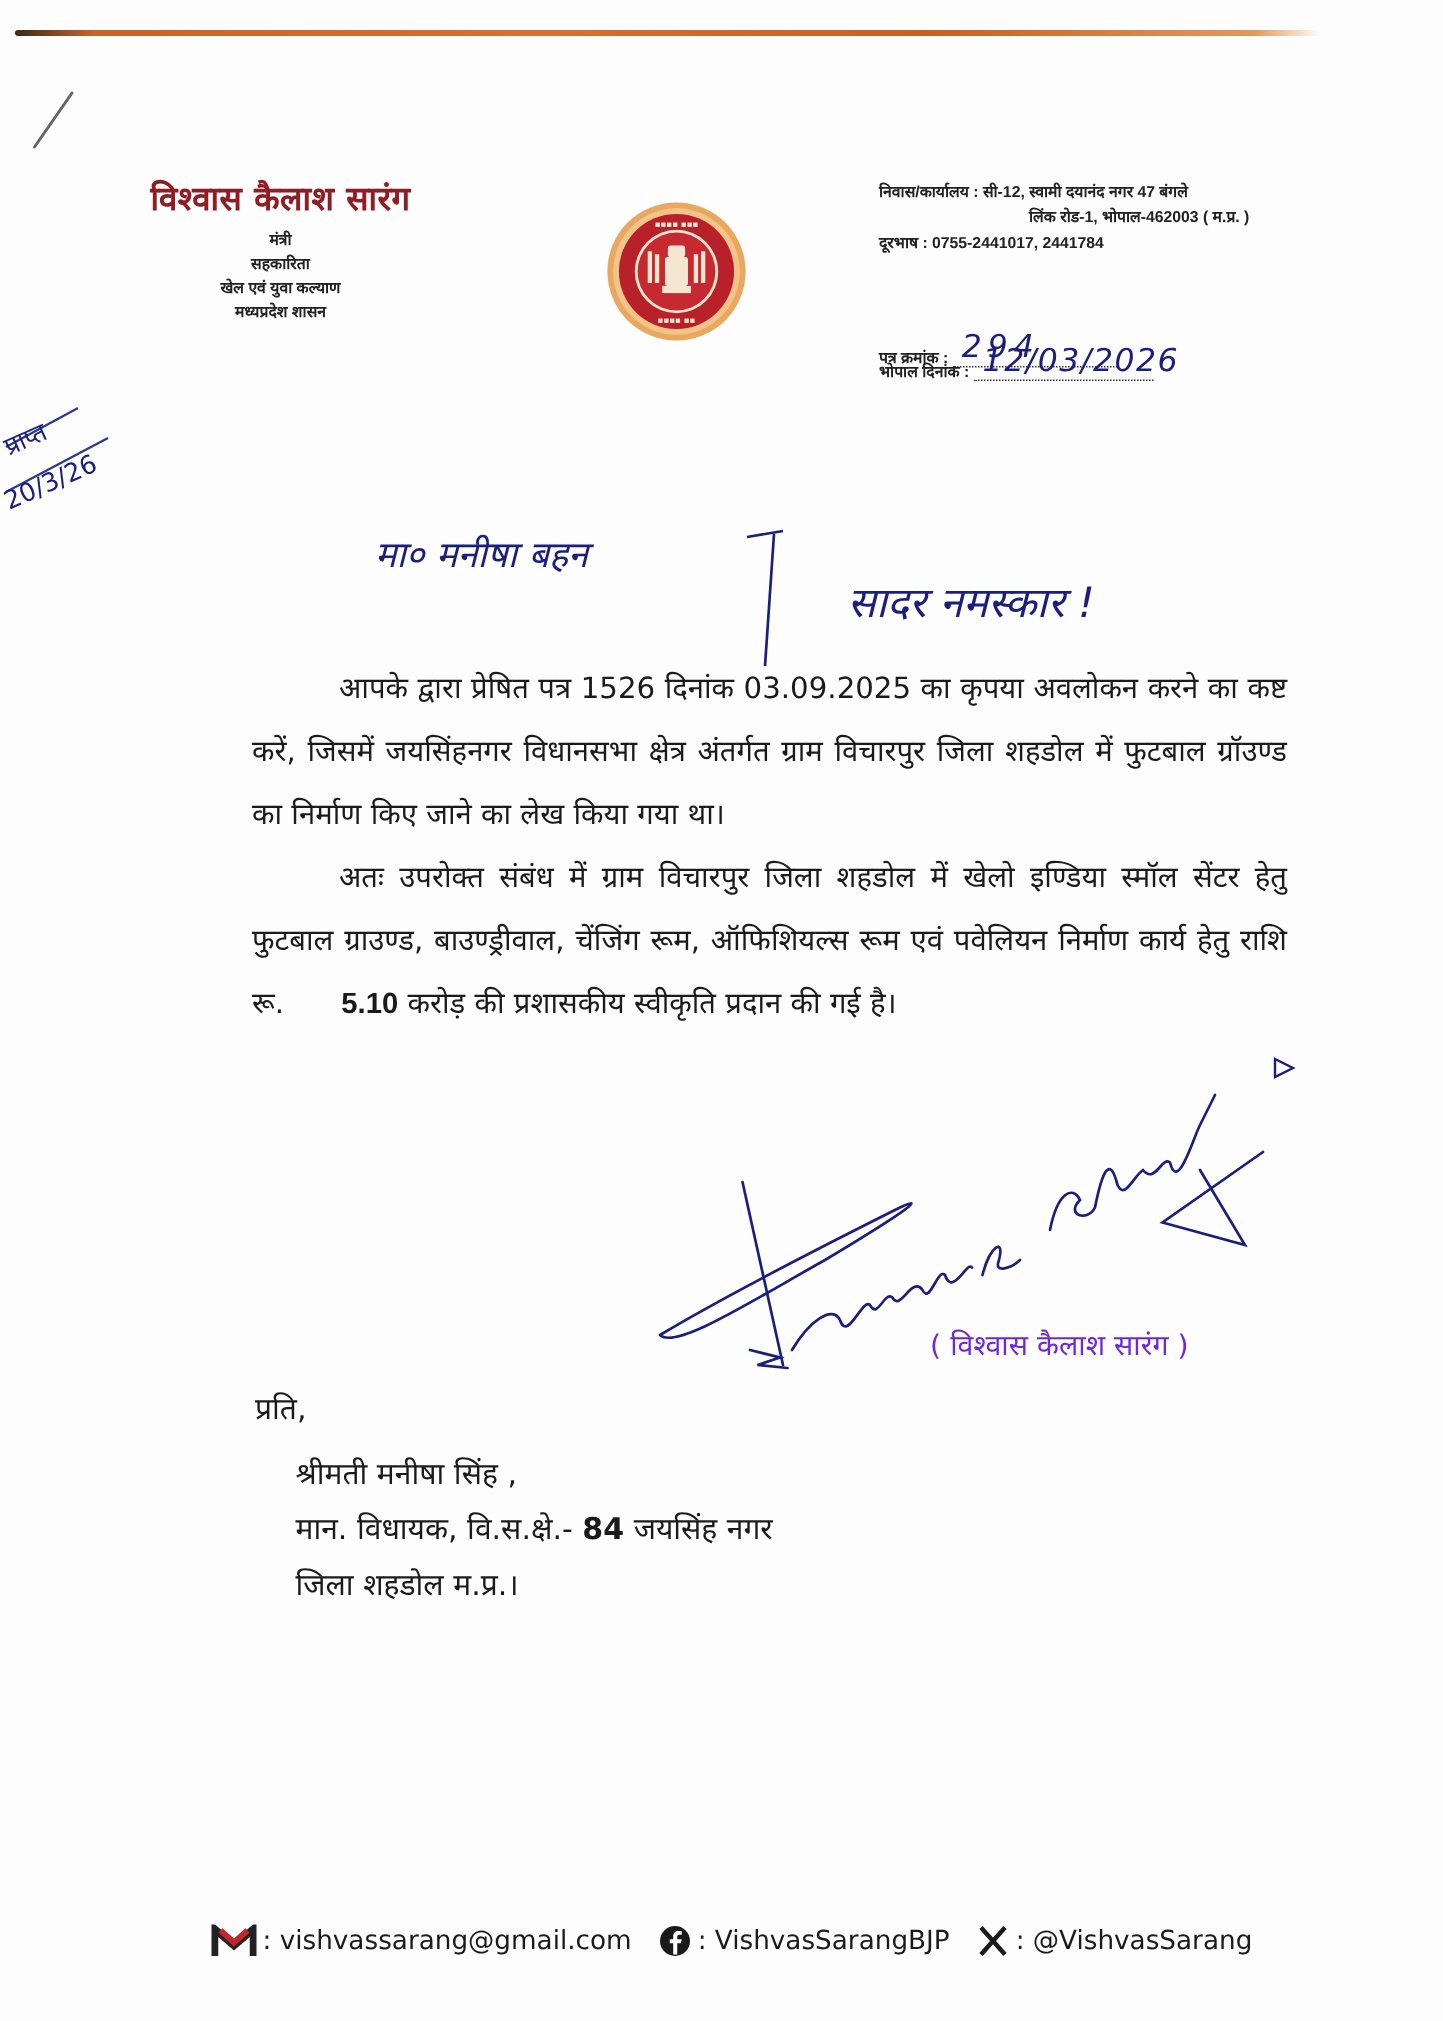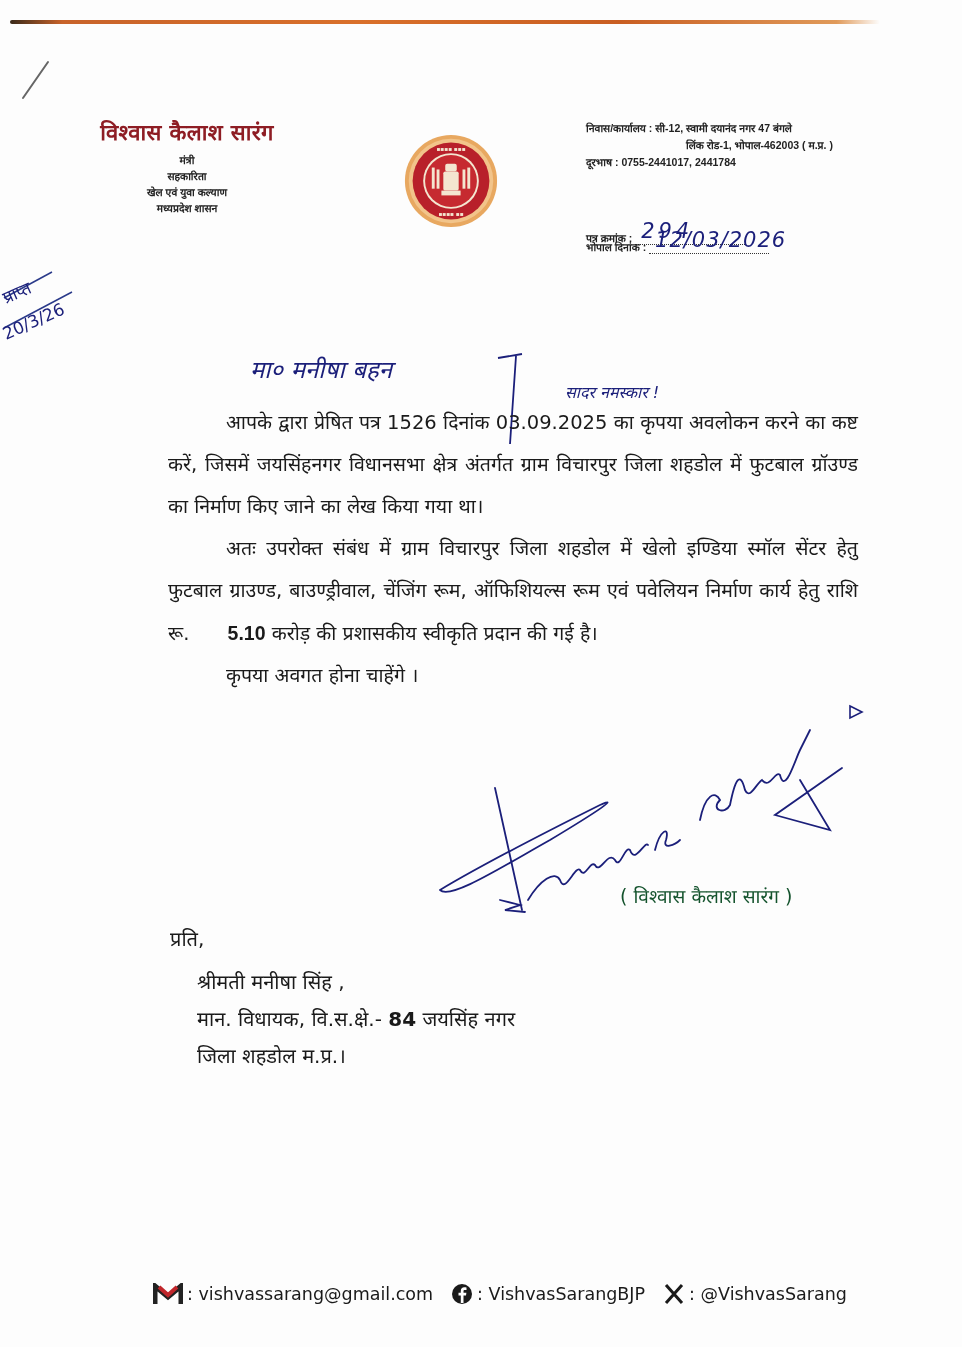--- a/index.html
+++ b/index.html
@@ -28,38 +28,38 @@
     .ref-no { left: 586px; top: 199px; }
     .ref-no .dots { width: 110px; margin-top: 26px; }
     .ref-no .hand { font-size: 21px; letter-spacing: 4px; }
     .ref-date { left: 586px; top: 234px; }
     .ref-date .dots { width: 120px; }
     .ref-date .hand { font-size: 21px; letter-spacing: 1px; }
 
     .margin-note { position: absolute; left: 0px; top: 260px; width: 100px; height: 90px; }
 
     .salutation { position: absolute; left: 250px; top: 352px; font-family: "DejaVu Sans", sans-serif; font-size: 24px; color: #1b1f7a; font-style: italic; }
-    .greeting { position: absolute; left: 565px; top: 381px; font-family: "DejaVu Sans", sans-serif; font-size: 16px; color: #1b1f7a; font-style: italic; }
+    .greeting { position: absolute; left: 565px; top: 381px; font-family: "DejaVu Sans", sans-serif; font-size: 28px; color: #1b1f7a; font-style: italic; }
     .salute-bar { position: absolute; left: 496px; top: 352px; }
 
-    .body-text { position: absolute; left: 168px; top: 402px; width: 690px; font-family: "DejaVu Sans", sans-serif; font-size: 19.5px; line-height: 42px; color: #1a1a1a; }
+    .body-text { position: absolute; left: 168px; top: 438px; width: 690px; font-family: "DejaVu Sans", sans-serif; font-size: 19.5px; line-height: 42px; color: #1a1a1a; }
     .para { text-align: justify; text-align-last: left; }
     .para.first { text-indent: 58px; }
     .para.indent { text-indent: 58px; }
     .para.closing { text-indent: 58px; }
     .body-text b { font-family: "Liberation Sans", sans-serif; margin-left: 32px; }
 
     .signature { position: absolute; left: 430px; top: 700px; width: 450px; height: 220px; }
-    .signatory { position: absolute; left: 620px; top: 883px; font-family: "DejaVu Sans", sans-serif; font-size: 19px; color: #14532d; }
+    .signatory { position: absolute; left: 620px; top: 883px; font-family: "DejaVu Sans", sans-serif; font-size: 19px; color: #6d28d9; }
 
     .recipient { position: absolute; left: 170px; top: 925px; font-family: "DejaVu Sans", sans-serif; font-size: 20px; color: #1a1a1a; }
     .recipient .to { margin-bottom: 12px; }
     .recipient .lines { padding-left: 27px; line-height: 37px; }
 
-    .footer { position: absolute; left: 153px; top: 1283px; display: flex; align-items: center; font-family: "DejaVu Sans", sans-serif; font-size: 17.5px; color: #1a1a1a; }
+    .footer { position: absolute; left: 141px; top: 1283px; display: flex; align-items: center; font-family: "DejaVu Sans", sans-serif; font-size: 17.5px; color: #1a1a1a; }
     .footer .item { display: flex; align-items: center; margin-right: 18px; }
     .footer .icon { display: inline-flex; margin-right: 4px; }
   </style>
 </head>
 <body>
 
 <div class="top-rule"></div>
 
 <svg class="corner-slash" width="34" height="44" viewBox="0 0 34 44">
   <line x1="30" y1="4" x2="5" y2="40" stroke="#666" stroke-width="2" stroke-linecap="round"></line>
@@ -124,21 +124,20 @@
 
 <div class="salutation">मा० मनीषा बहन</div>
 <svg class="salute-bar" width="30" height="95" viewBox="0 0 30 95">
   <path d="M2 6 L26 2 M20 4 L14 92" stroke="#1b1f7a" stroke-width="1.8" fill="none"></path>
 </svg>
 <div class="greeting">सादर नमस्कार !</div>
 
 <div class="body-text">
   <p class="para first">आपके द्वारा प्रेषित पत्र 1526 दिनांक 03.09.2025 का कृपया अवलोकन करने का कष्ट करें, जिसमें जयसिंहनगर विधानसभा क्षेत्र अंतर्गत ग्राम विचारपुर जिला शहडोल में फुटबाल ग्रॉउण्ड का निर्माण किए जाने का लेख किया गया था।</p>
   <p class="para indent"><span>अतः उपरोक्त संबंध में ग्राम विचारपुर जिला शहडोल में खेलो इण्डिया स्मॉल सेंटर हेतु फुटबाल ग्राउण्ड, बाउण्ड्रीवाल, चेंजिंग रूम, ऑफिशियल्स रूम एवं पवेलियन निर्माण कार्य हेतु राशि रू.</span> <b>5.10</b> <span>करोड़ की प्रशासकीय स्वीकृति प्रदान की गई है।</span></p>
-  <p class="para closing">कृपया अवगत होना चाहेंगे ।</p>
 </div>
 
 <svg class="signature" viewBox="0 0 450 220">
   <g fill="none" stroke="#1b1f7a" stroke-width="1.8" stroke-linecap="round">
     <path d="M65 88 L92 210"></path>
     <path d="M10 190 C 60 160, 140 120, 170 105 C 190 96, 170 110, 120 140 C 70 168, 20 200, 10 190"></path>
     <path d="M70 200 L90 205 L75 210 L95 212"></path>
     <path d="M98 200 C 110 180, 125 170, 130 180 C 135 195, 145 165, 150 170 C 155 180, 160 160, 165 165 C 170 175, 178 150, 185 160 C 190 170, 195 145, 200 150 C 205 165, 215 140, 218 145"></path>
     <path d="M225 150 C 230 130, 240 125, 236 140 C 232 150, 245 145, 250 140"></path>
     <path d="M270 120 C 275 95, 285 90, 290 100 C 280 110, 295 115, 300 105 C 305 80, 310 70, 315 90 C 320 100, 325 85, 332 80 C 340 90, 345 70, 350 75 C 355 95, 365 60, 370 50 L 380 30"></path>

